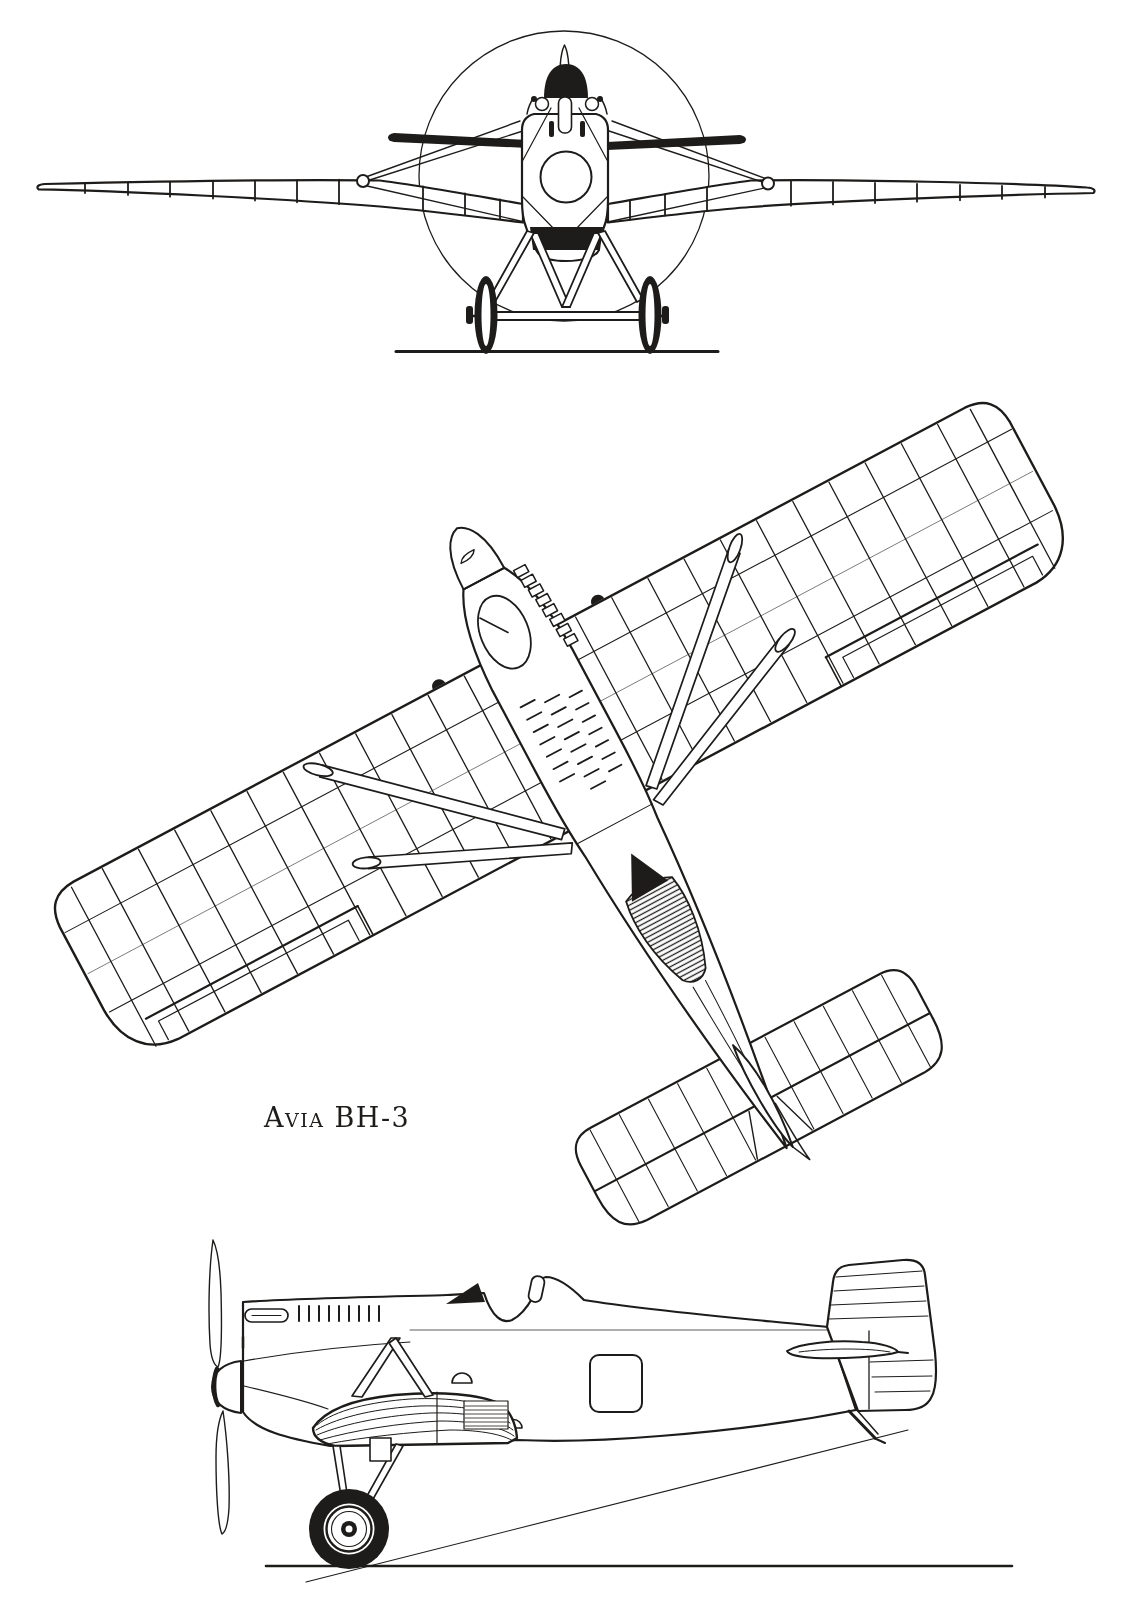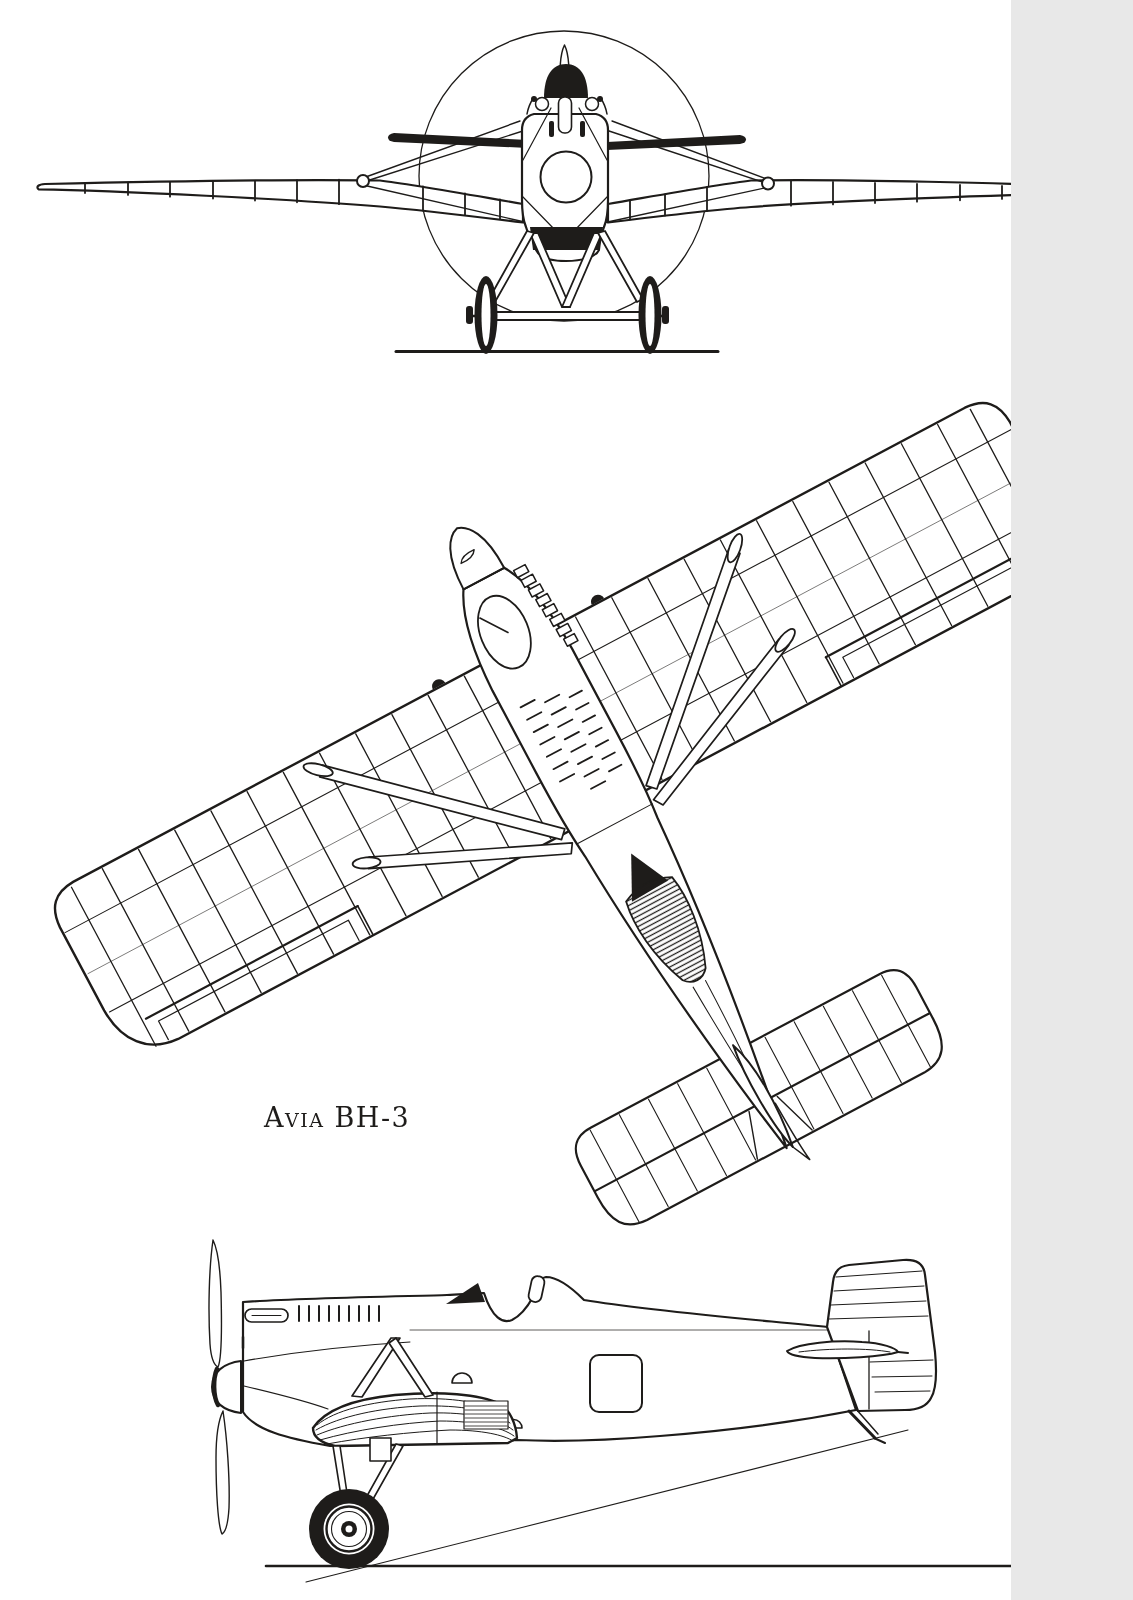--- a/index.html
+++ b/index.html
@@ -1,17 +1,17 @@
 <!DOCTYPE html>
 <html style="--ink: #1e1c1a; --paper: #ffffff;"><head>
 <meta charset="utf-8">
 <style>
   :root{ --ink:#1e1c1a; --paper:#ffffff; }
   html,body{margin:0;padding:0;background:#e8e8e8;}
-  .page{position:relative;width:1011px;height:1600px;background:var(--paper);overflow:hidden;
+  .page{position:relative;width:1133px;height:1600px;background:var(--paper);overflow:hidden;
         font-family:"DejaVu Serif",serif;}
   svg{position:absolute;left:0;top:0;}
   .ink{stroke:var(--ink);fill:none;stroke-linecap:round;stroke-linejoin:round;}
   .fp{fill:var(--paper);}
   .fi{fill:var(--ink);stroke:none;}
   .caption{position:absolute;left:264px;top:1102px;font-size:27px;color:var(--ink);
            font-variant:small-caps;letter-spacing:1.5px;white-space:nowrap;}
 </style>
 </head>
 <body>

